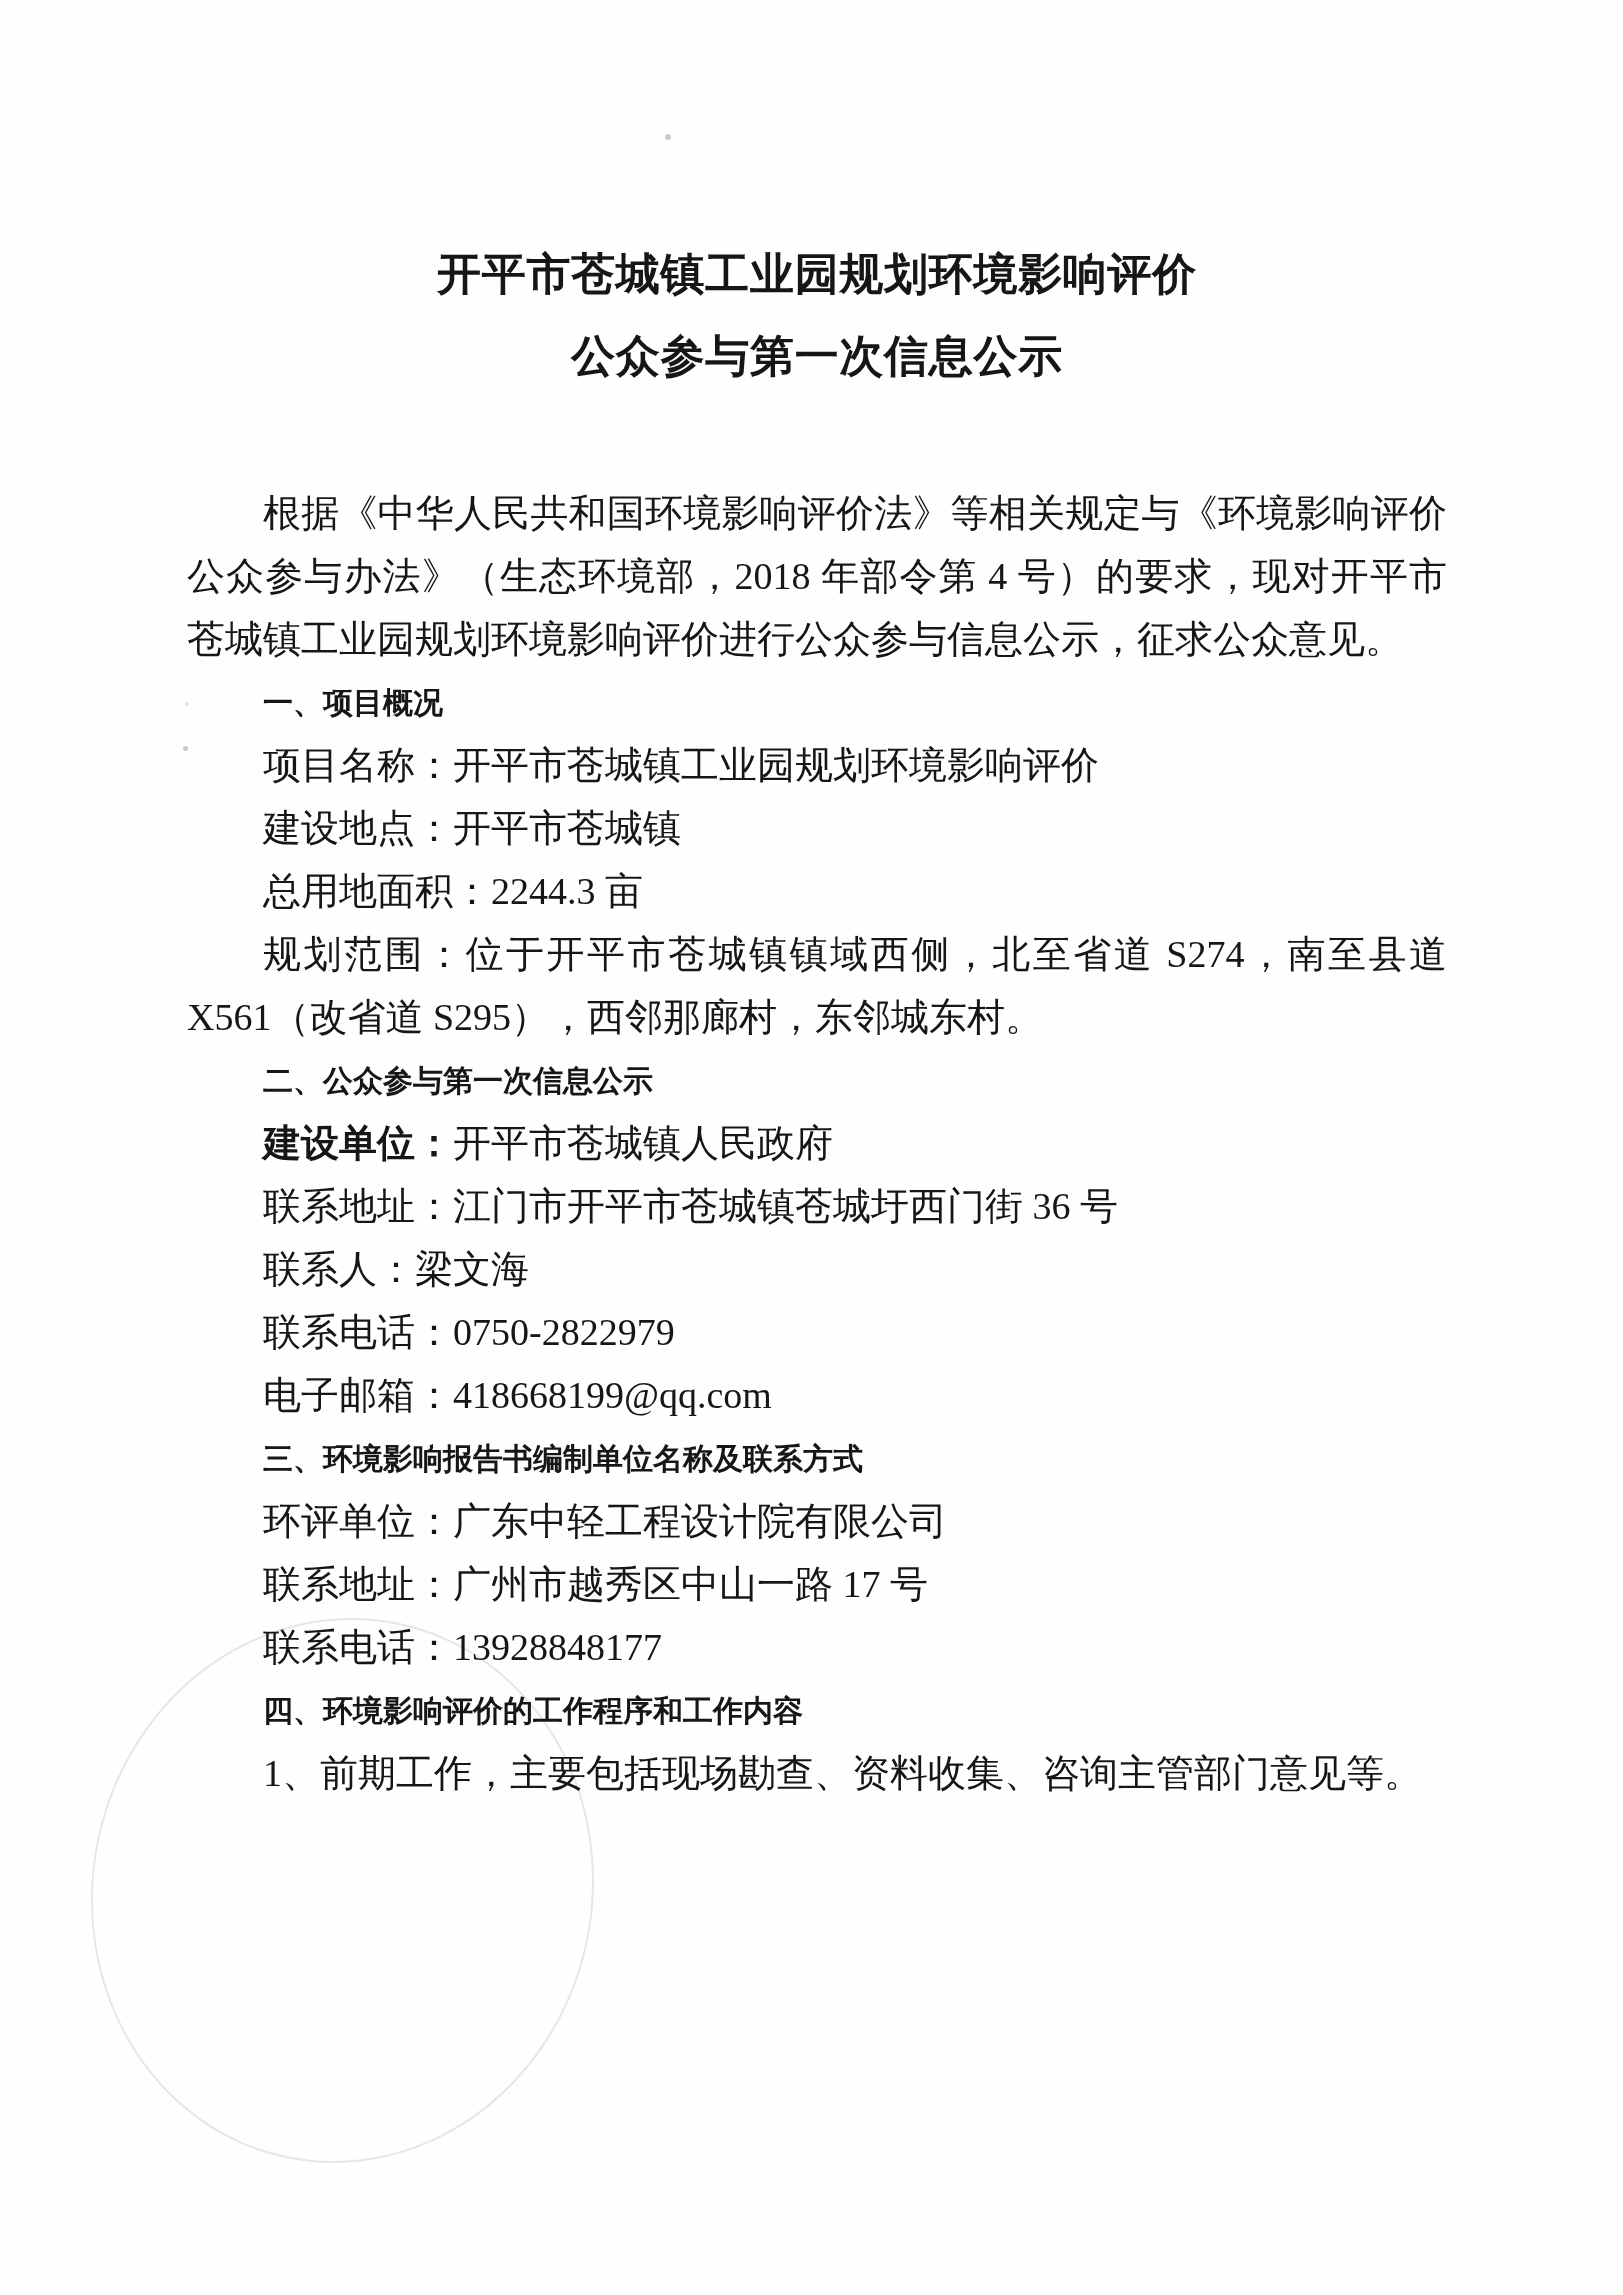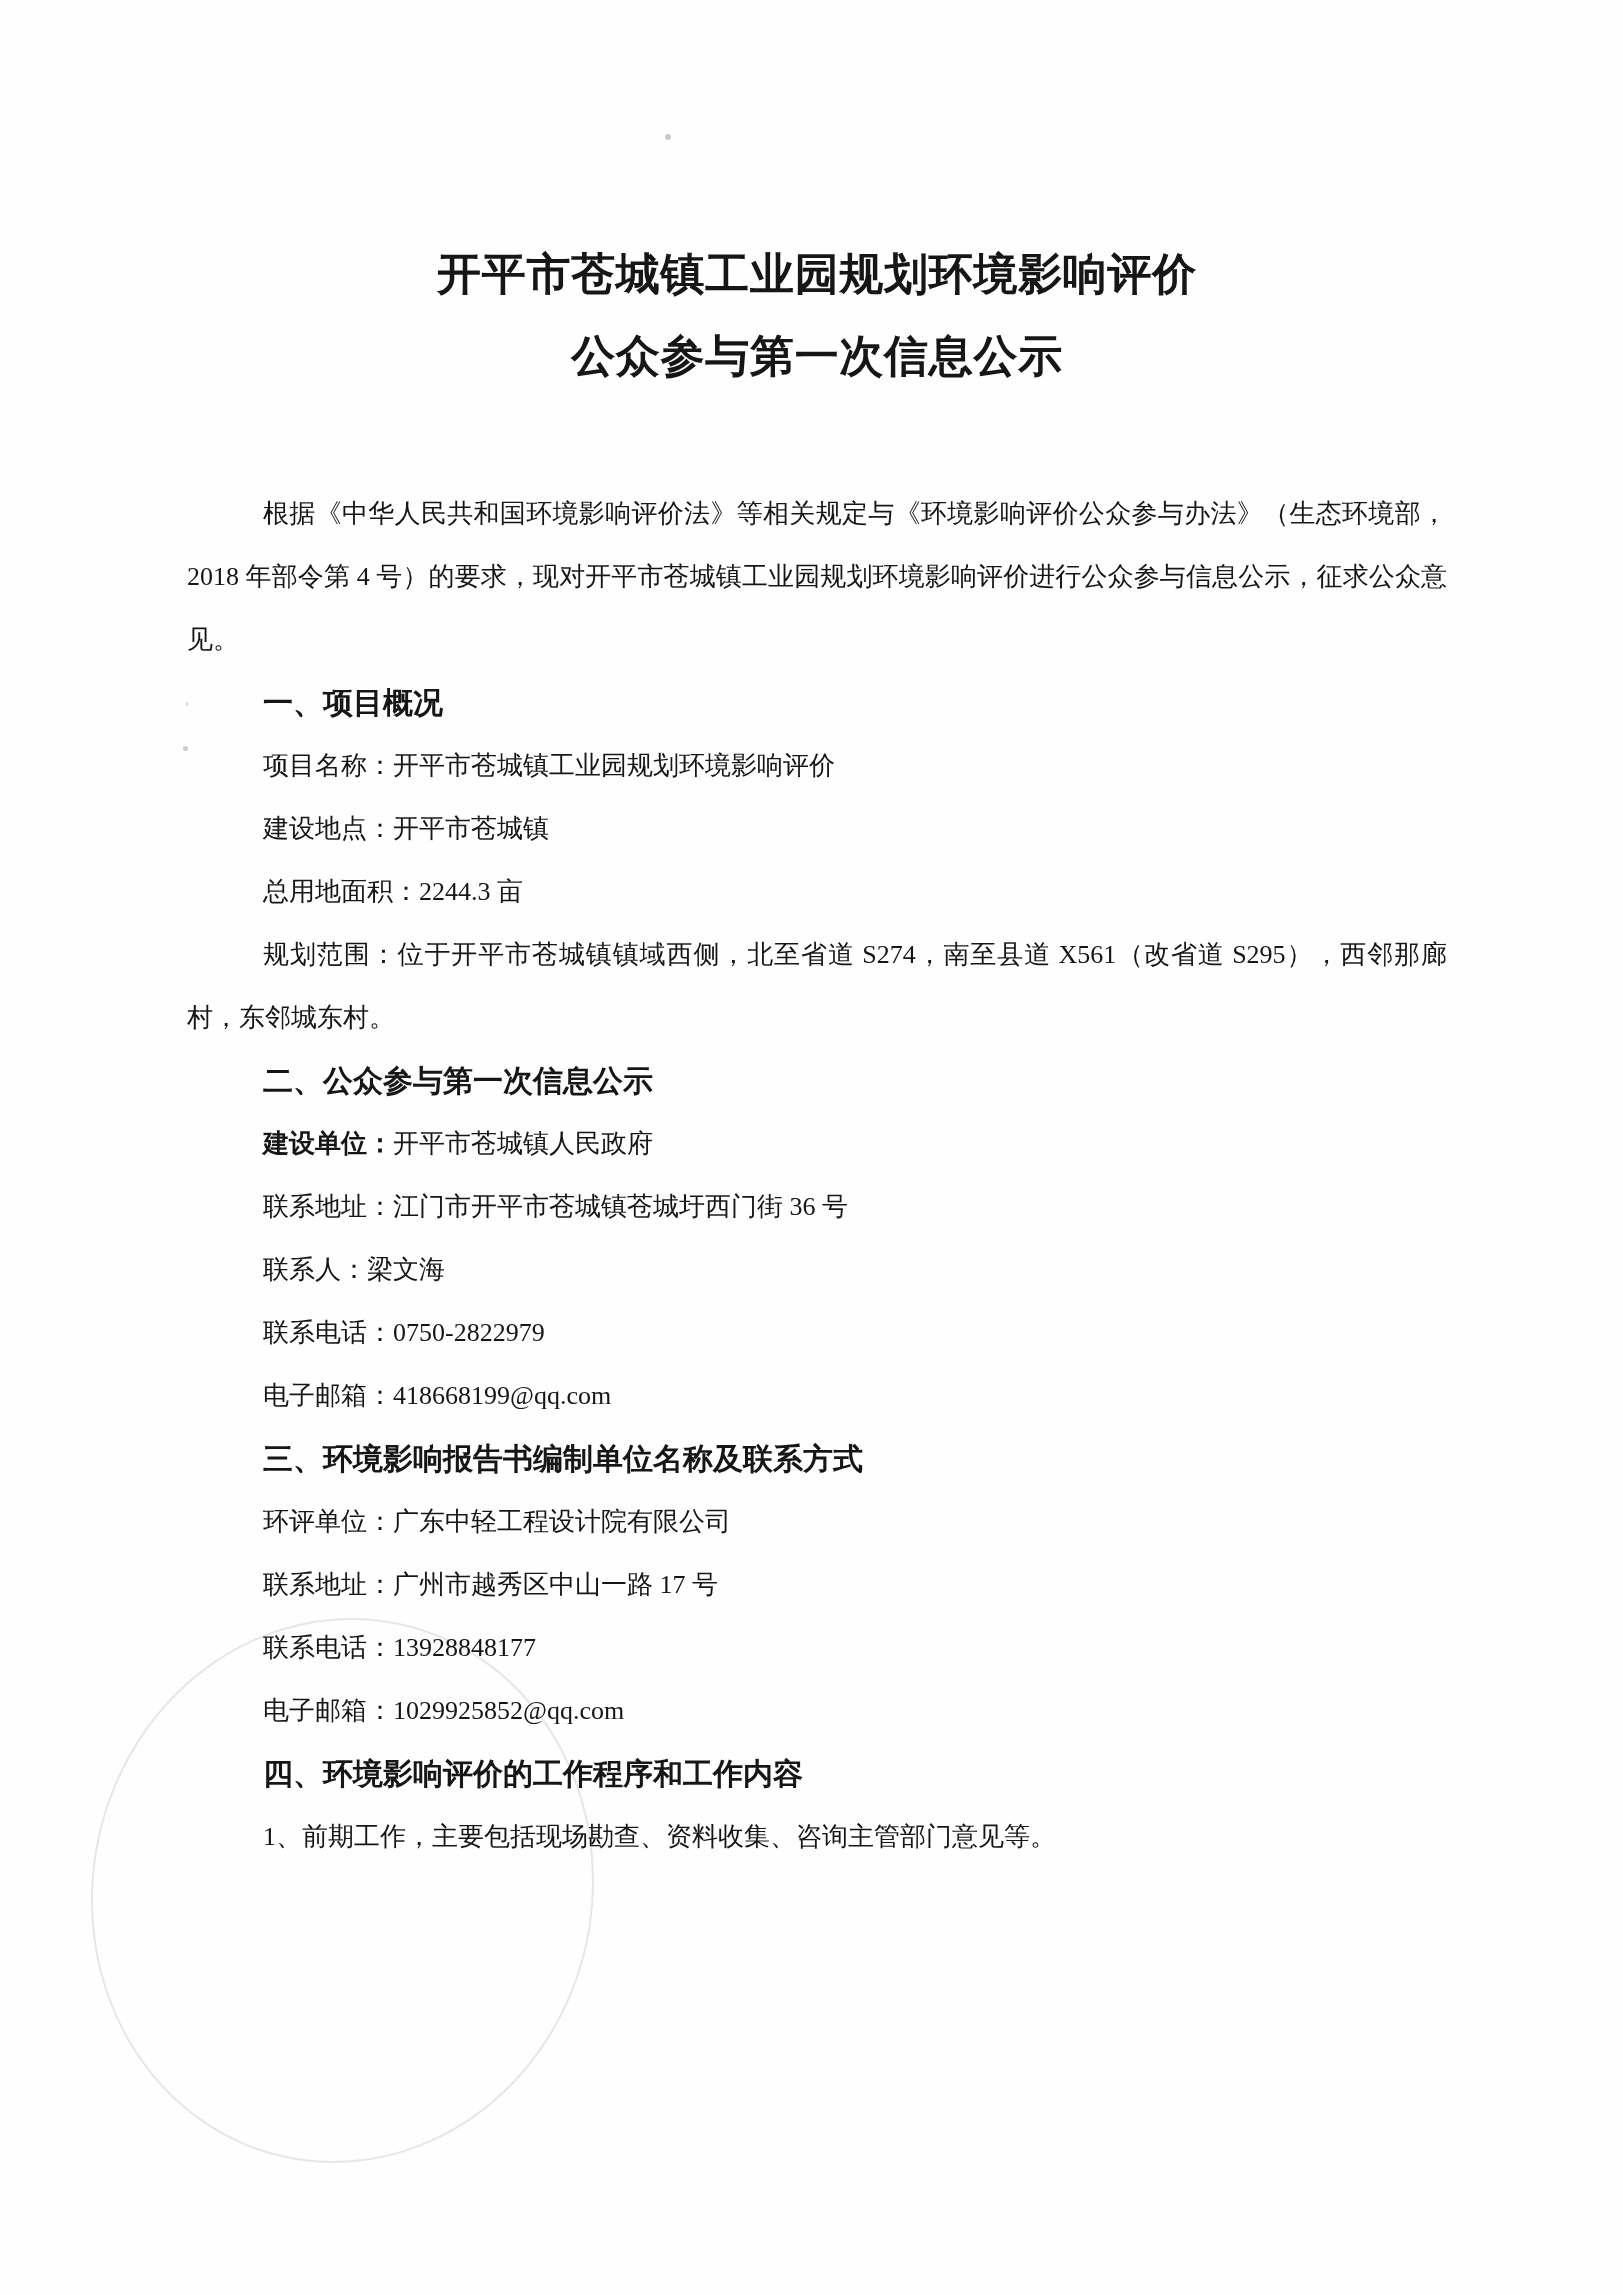--- a/index.html
+++ b/index.html
@@ -26,21 +26,21 @@
     margin: 0 0 84px 0;
     font-size: 44px;
     font-weight: bold;
     text-align: center;
     line-height: 82px;
     letter-spacing: 0.7px;
   }
   .title-line { display: block; }
   .para {
     margin: 0;
-    font-size: 26px;
+    font-size: 38px;
     line-height: 63px;
     text-align: justify;
     font-weight: normal;
     word-break: break-word;
   }
   .indent2 { text-indent: 76px; }
   .sec-heading {
     margin: 0;
     font-size: 30px;
     line-height: 63px;
@@ -100,20 +100,19 @@
     <p class="para indent2"><span class="bold-label">建设单位：</span><span>开平市苍城镇人民政府</span></p>
     <p class="para indent2">联系地址：江门市开平市苍城镇苍城圩西门街 36 号</p>
     <p class="para indent2">联系人：梁文海</p>
     <p class="para indent2">联系电话：0750-2822979</p>
     <p class="para indent2">电子邮箱：418668199@qq.com</p>
 
     <h2 class="sec-heading">三、环境影响报告书编制单位名称及联系方式</h2>
     <p class="para indent2">环评单位：广东中轻工程设计院有限公司</p>
     <p class="para indent2">联系地址：广州市越秀区中山一路 17 号</p>
     <p class="para indent2">联系电话：13928848177</p>
-    <p class="para indent2">电子邮箱：1029925852@qq.com</p>
 
     <h2 class="sec-heading">四、环境影响评价的工作程序和工作内容</h2>
     <p class="para indent2">1、前期工作，主要包括现场勘查、资料收集、咨询主管部门意见等。</p>
 
   </div>
 </div>
 
 
 </body></html>

